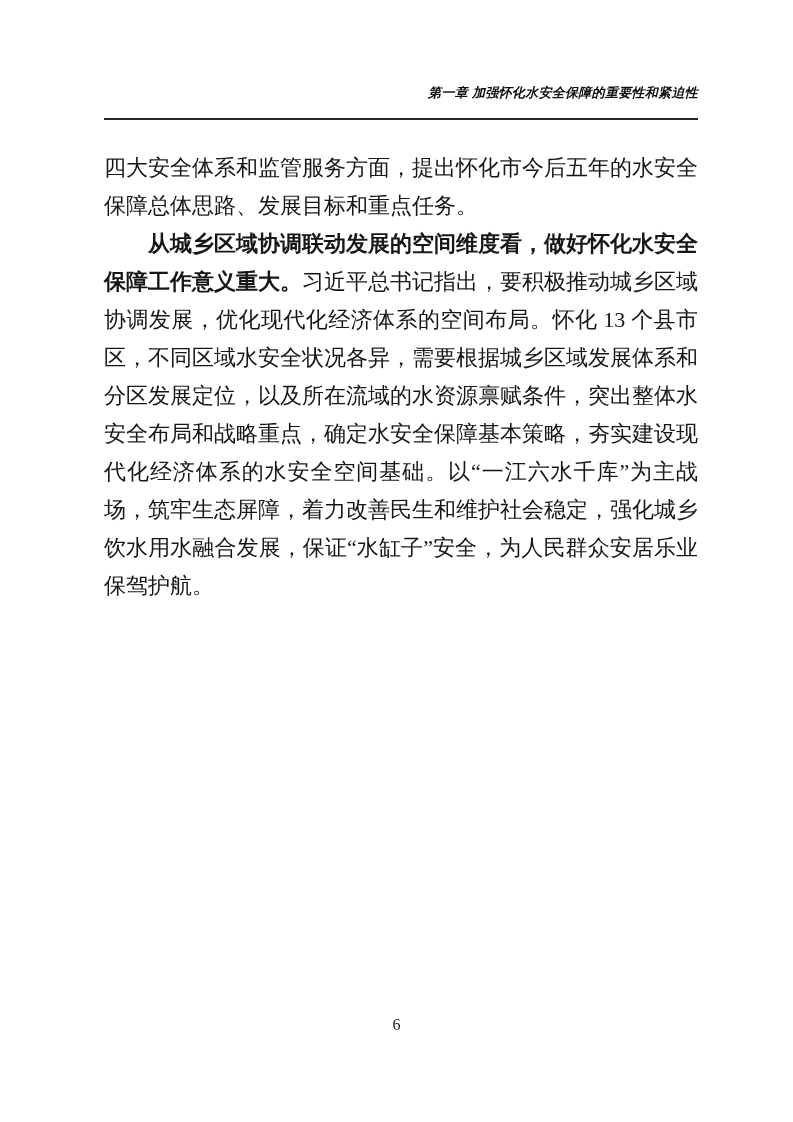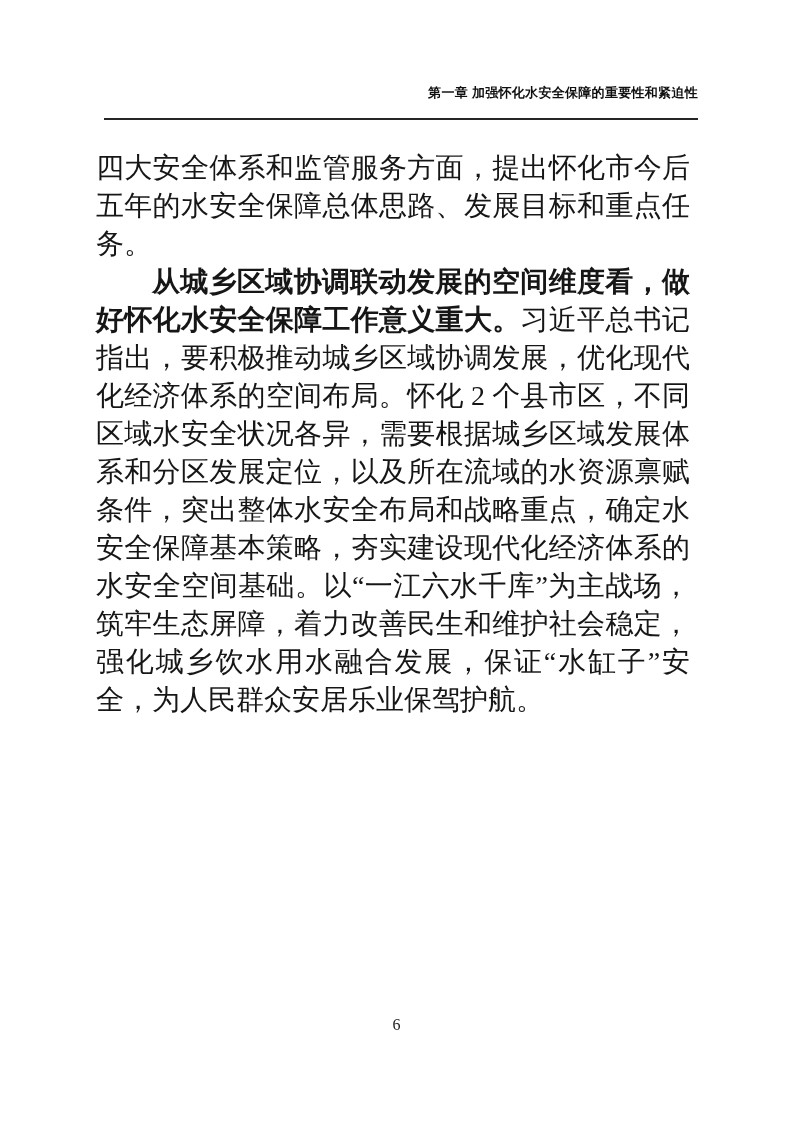--- a/index.html
+++ b/index.html
@@ -23,27 +23,28 @@
     width: 594px;
     text-align: right;
     font-family: "Liberation Sans", "DejaVu Sans", sans-serif;
     font-weight: 700;
     font-size: 13px;
     line-height: 18px;
     letter-spacing: 0.3px;
     padding-bottom: 16px;
     border-bottom: 2.5px solid #262626;
     color: #101010;
+    font-style: italic;
   }
   .page-body {
     position: absolute;
-    left: 96px;
+    left: 104px;
     top: 149px;
     width: 594px;
-    font-size: 28px;
+    font-size: 22px;
     line-height: 38px;
     text-align: justify;
     color: #161616;
   }
   .para {
     margin: 0;
     padding: 0;
   }
   .para-indent {
     text-indent: 2em;
@@ -67,20 +68,20 @@
 <body>
 
 <div class="page">
 
   <div class="page-header">
     <span>第一章 加强怀化水安全保障的重要性和紧迫性</span>
   </div>
 
   <div class="page-body">
     <p class="para"><span>四大安全体系和监管服务方面，提出怀化市今后五年的水安全保障总体思路、发展目标和重点任务。</span></p>
-    <p class="para para-indent"><span class="lead-bold">从城乡区域协调联动发展的空间维度看，做好怀化水安全保障工作意义重大。</span><span>习近平总书记指出，要积极推动城乡区域协调发展，优化现代化经济体系的空间布局。怀化 2 个县市区，不同区域水安全状况各异，需要根据城乡区域发展体系和分区发展定位，以及所在流域的水资源禀赋条件，突出整体水安全布局和战略重点，确定水安全保障基本策略，夯实建设现代化经济体系的水安全空间基础。以“一江六水千库”为主战场，筑牢生态屏障，着力改善民生和维护社会稳定，强化城乡饮水用水融合发展，保证“水缸子”安全，为人民群众安居乐业保驾护航。</span></p>
+    <p class="para para-indent"><span class="lead-bold">从城乡区域协调联动发展的空间维度看，做好怀化水安全保障工作意义重大。</span><span>习近平总书记指出，要积极推动城乡区域协调发展，优化现代化经济体系的空间布局。怀化 13 个县市区，不同区域水安全状况各异，需要根据城乡区域发展体系和分区发展定位，以及所在流域的水资源禀赋条件，突出整体水安全布局和战略重点，确定水安全保障基本策略，夯实建设现代化经济体系的水安全空间基础。以“一江六水千库”为主战场，筑牢生态屏障，着力改善民生和维护社会稳定，强化城乡饮水用水融合发展，保证“水缸子”安全，为人民群众安居乐业保驾护航。</span></p>
   </div>
 
   <div class="page-footer">
     <span>6</span>
   </div>
 
 </div>
 
 </body></html>

